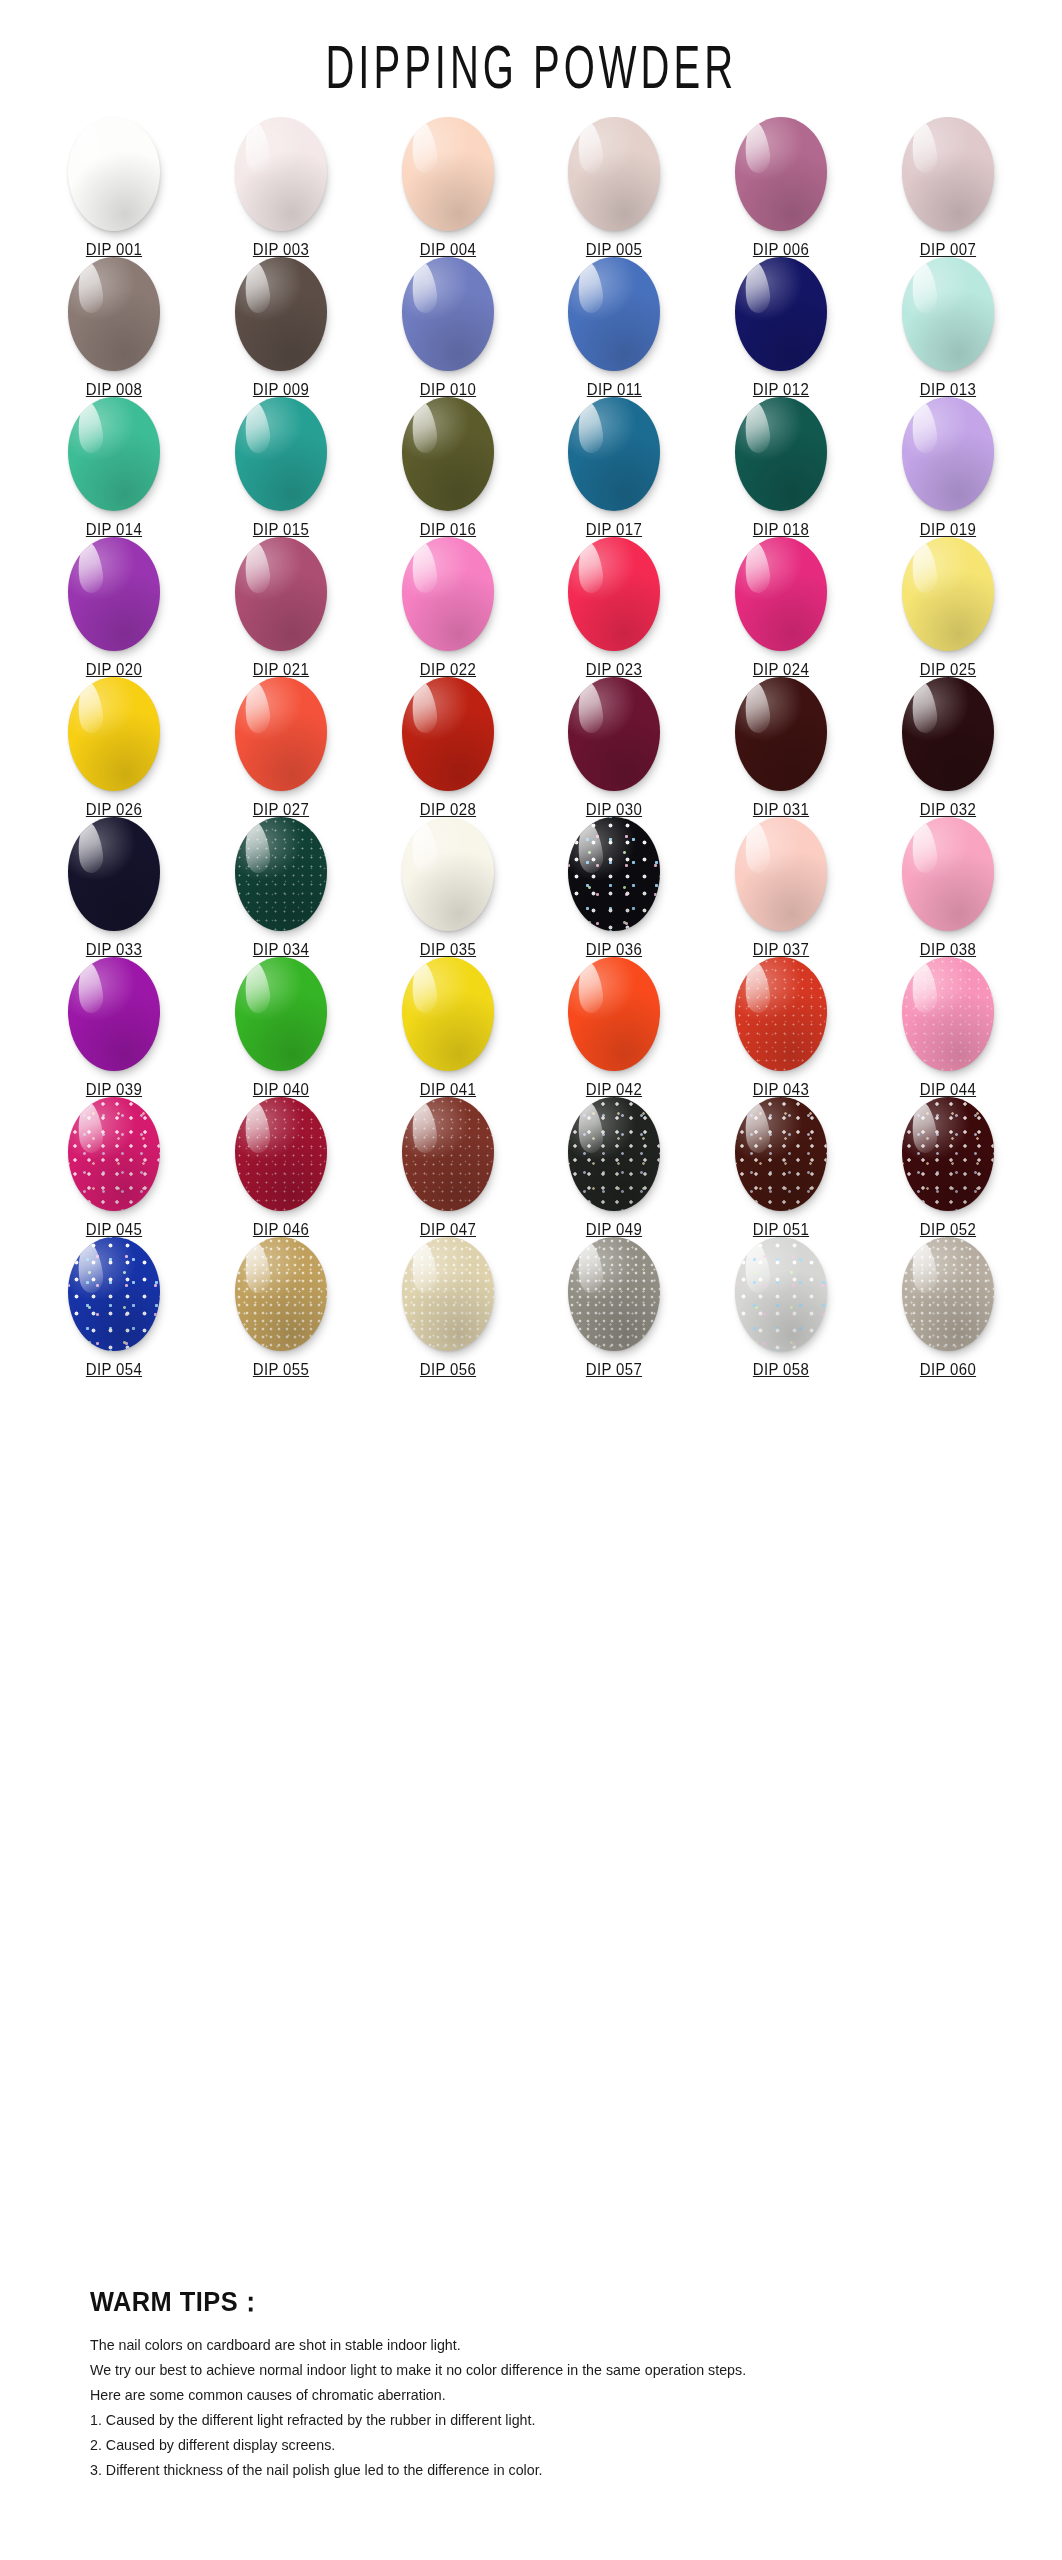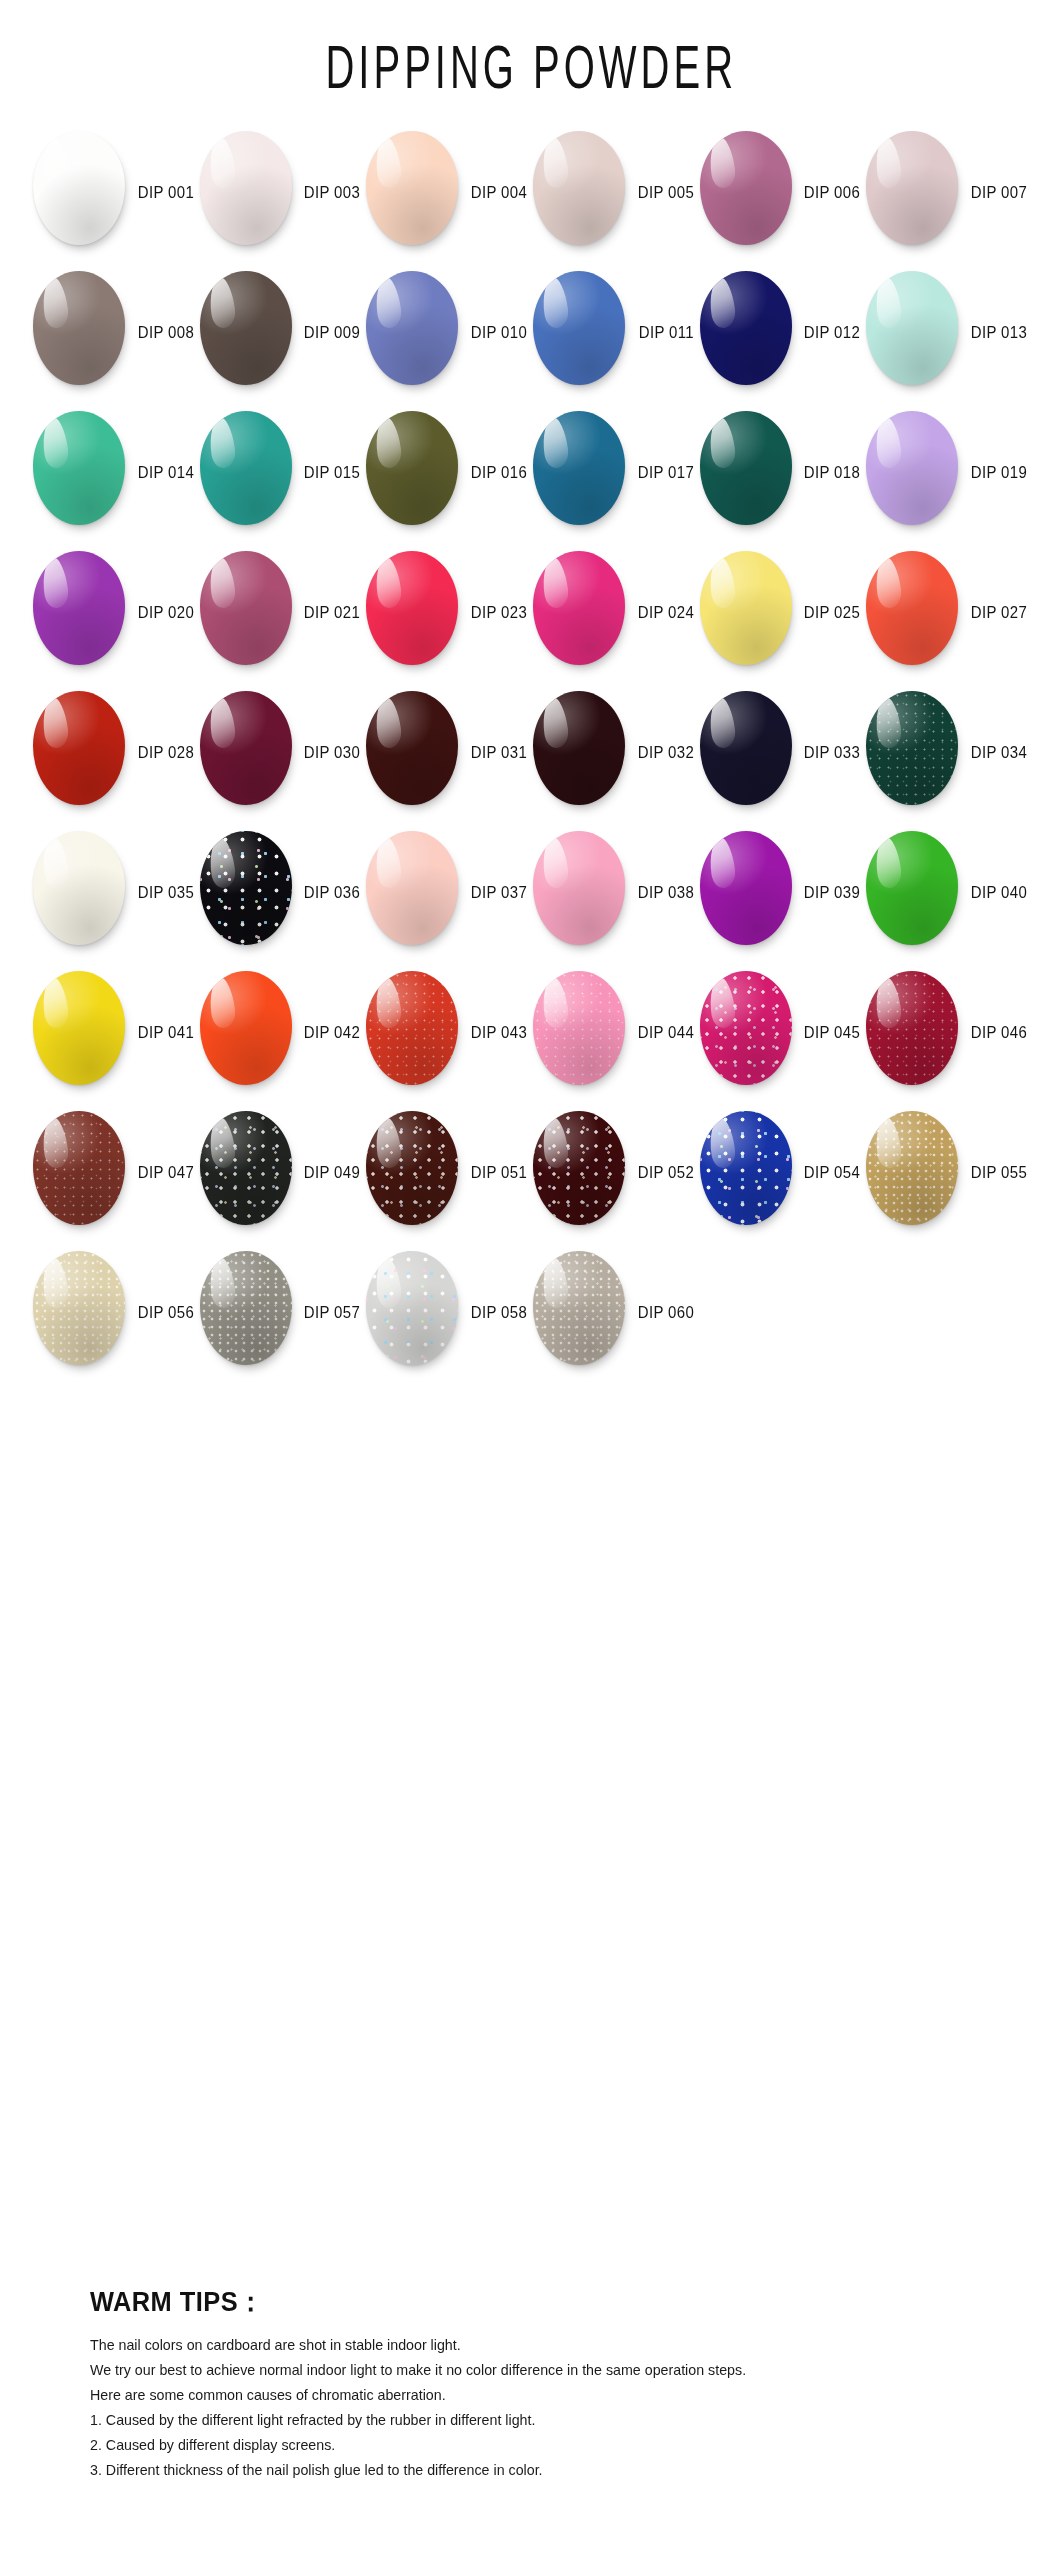--- a/index.html
+++ b/index.html
@@ -41,23 +41,24 @@
     margin: 0 auto;
     padding-top: 22px;
     display: grid;
     grid-template-columns: repeat(6, 1fr);
     row-gap: 0px;
     column-gap: 0px;
   }
   .cell {
     height: 140px;
     display: flex;
-    flex-direction: row;
+    flex-direction: column;
     align-items: center;
-    justify-content: space-between;
+    justify-content: center;
+    text-decoration: underline;
   }
   .drop-wrap {
     width: 96px;
     height: 118px;
     position: relative;
     display: flex;
     align-items: center;
     justify-content: center;
   }
   .drop {
@@ -343,20 +344,28 @@
     <div class="cell">
       <div class="drop-wrap">
         <div class="drop " style="background: rgb(172, 78, 114);">
           <div class="sparkle"></div>
         </div>
       </div>
       <div class="swatch-label">DIP 021</div>
     </div>
     <div class="cell">
       <div class="drop-wrap">
+        <div class="drop " style="background: rgb(247, 128, 195);">
+          <div class="sparkle"></div>
+        </div>
+      </div>
+      <div class="swatch-label">DIP 022</div>
+    </div>
+    <div class="cell">
+      <div class="drop-wrap">
         <div class="drop " style="background: rgb(244, 42, 82);">
           <div class="sparkle"></div>
         </div>
       </div>
       <div class="swatch-label">DIP 023</div>
     </div>
     <div class="cell">
       <div class="drop-wrap">
         <div class="drop " style="background: rgb(230, 43, 127);">
           <div class="sparkle"></div>
@@ -364,20 +373,28 @@
       </div>
       <div class="swatch-label">DIP 024</div>
     </div>
     <div class="cell">
       <div class="drop-wrap">
         <div class="drop " style="background: rgb(246, 229, 115);">
           <div class="sparkle"></div>
         </div>
       </div>
       <div class="swatch-label">DIP 025</div>
+    </div>
+    <div class="cell">
+      <div class="drop-wrap">
+        <div class="drop " style="background: rgb(247, 207, 19);">
+          <div class="sparkle"></div>
+        </div>
+      </div>
+      <div class="swatch-label">DIP 026</div>
     </div>
     <div class="cell">
       <div class="drop-wrap">
         <div class="drop " style="background: rgb(244, 82, 58);">
           <div class="sparkle"></div>
         </div>
       </div>
       <div class="swatch-label">DIP 027</div>
     </div>
     <div class="cell">

